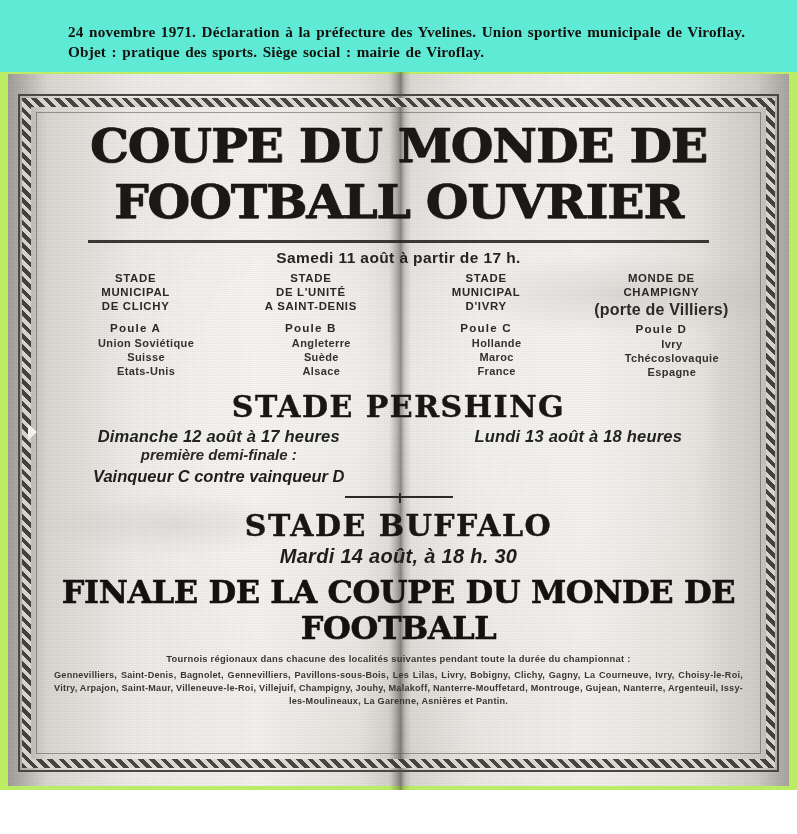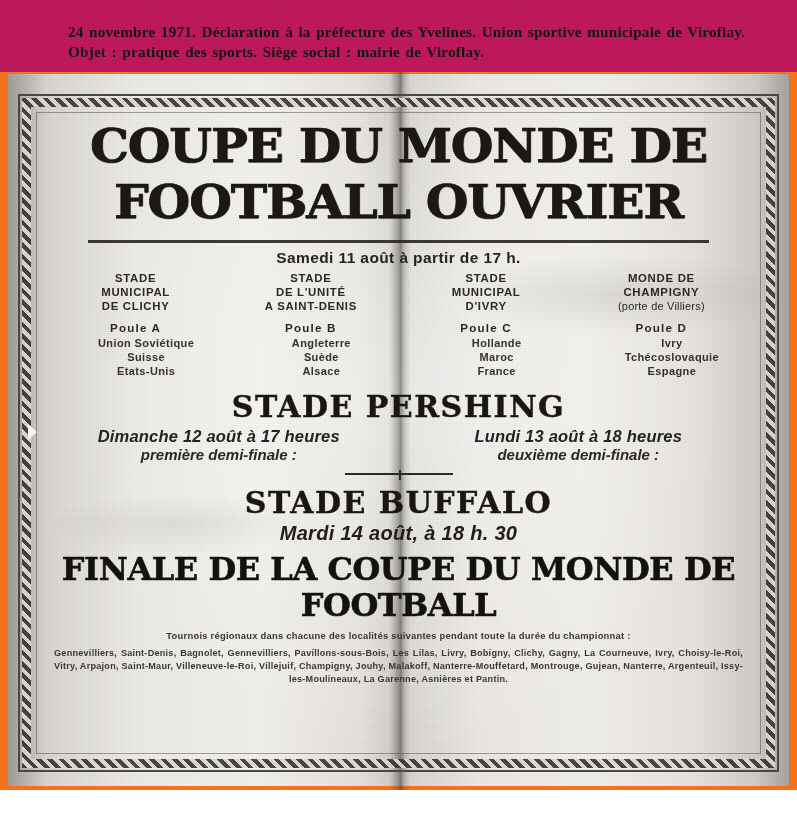--- a/index.html
+++ b/index.html
@@ -3,40 +3,40 @@
 <meta charset="utf-8">
 <style>
   html,body{margin:0;padding:0;background:#ffffff;}
   body{width:797px;height:834px;overflow:hidden;font-family:"Liberation Serif",serif;}
 
   
   .caption{
     width:797px;
     padding:22px 30px 10px 68px;
     box-sizing:border-box;
-    background:#be185d;
+    background:#5eead4;
   }
   .caption p{
     margin:0;
     font-family:"Liberation Serif",serif;
     font-weight:bold;
     font-size:15.2px;
     line-height:1.30;
     letter-spacing:.2px;
     color:#15120f;
     text-align:left;
     word-spacing:1.5px;
   }
 
   
   .scan{
     position:relative;
     width:797px;
     height:718px;
-    background:#f97316;
+    background:#bef264;
     overflow:hidden;
   }
   
   .paper{
     position:absolute; left:8px; top:2px; right:8px; bottom:4px;
     background:
       radial-gradient(ellipse 58% 70% at 50% 45%, rgba(255,255,255,.55), rgba(255,255,255,0) 72%),
       linear-gradient(90deg,#9e9b96 0%,#d8d5d0 5%,#eceae6 16%,#f2f0ec 32%,
                       #e4e1dc 45%,#cfccc6 49.3%,#bdbab4 50%,#d6d3ce 51%,
                       #eae7e3 60%,#f1efeb 74%,#e6e3de 88%,#cdcac4 96%,#a5a29d 100%);
@@ -107,21 +107,21 @@
 
   
   .cols{display:flex;justify-content:space-between;padding:0 4px;}
   .col{flex:1 1 25%;}
   .stadium{
     font-family:"Liberation Sans",sans-serif;
     font-weight:bold;font-size:11.4px;line-height:1.20;
     letter-spacing:.7px;color:#2b2825;
     min-height:46px;
   }
-  .stadium .sub{font-size:11px;letter-spacing:.2px;font-weight:normal;}
+  .stadium .sub{font-size:16px;letter-spacing:.2px;font-weight:bold;}
   .poule{
     font-family:"Liberation Sans",sans-serif;
     font-weight:bold;font-size:11.6px;letter-spacing:1.2px;
     margin:3px 0 2px 0;color:#2b2825;
   }
   .teams{
     font-family:"Liberation Sans",sans-serif;
     font-weight:bold;font-size:11px;line-height:1.28;
     letter-spacing:.4px;color:#35312d;text-align:center;
     padding-left:12%;
@@ -283,24 +283,24 @@
         </div>
       </div>
 
     </div>
 
     <div class="venue">STADE PERSHING</div>
     <div class="semis">
       <div class="semi">
         <div class="d1">Dimanche 12 août à 17 heures</div>
         <div class="d2">première demi-finale :</div>
+        <div class="d3">Vainqueur C contre vainqueur D</div>
       </div>
       <div class="semi">
         <div class="d1">Lundi 13 août à 18 heures</div>
-        <div class="d2">deuxième demi-finale :</div>
       </div>
     </div>
 
     <div class="dashrule"></div>
 
     <div class="venue">STADE BUFFALO</div>
     <div class="buffalo-date">Mardi 14 août, à 18 h. 30</div>
     <div class="finale">FINALE DE LA COUPE DU MONDE DE FOOTBALL</div>
 
     <div class="fine">

